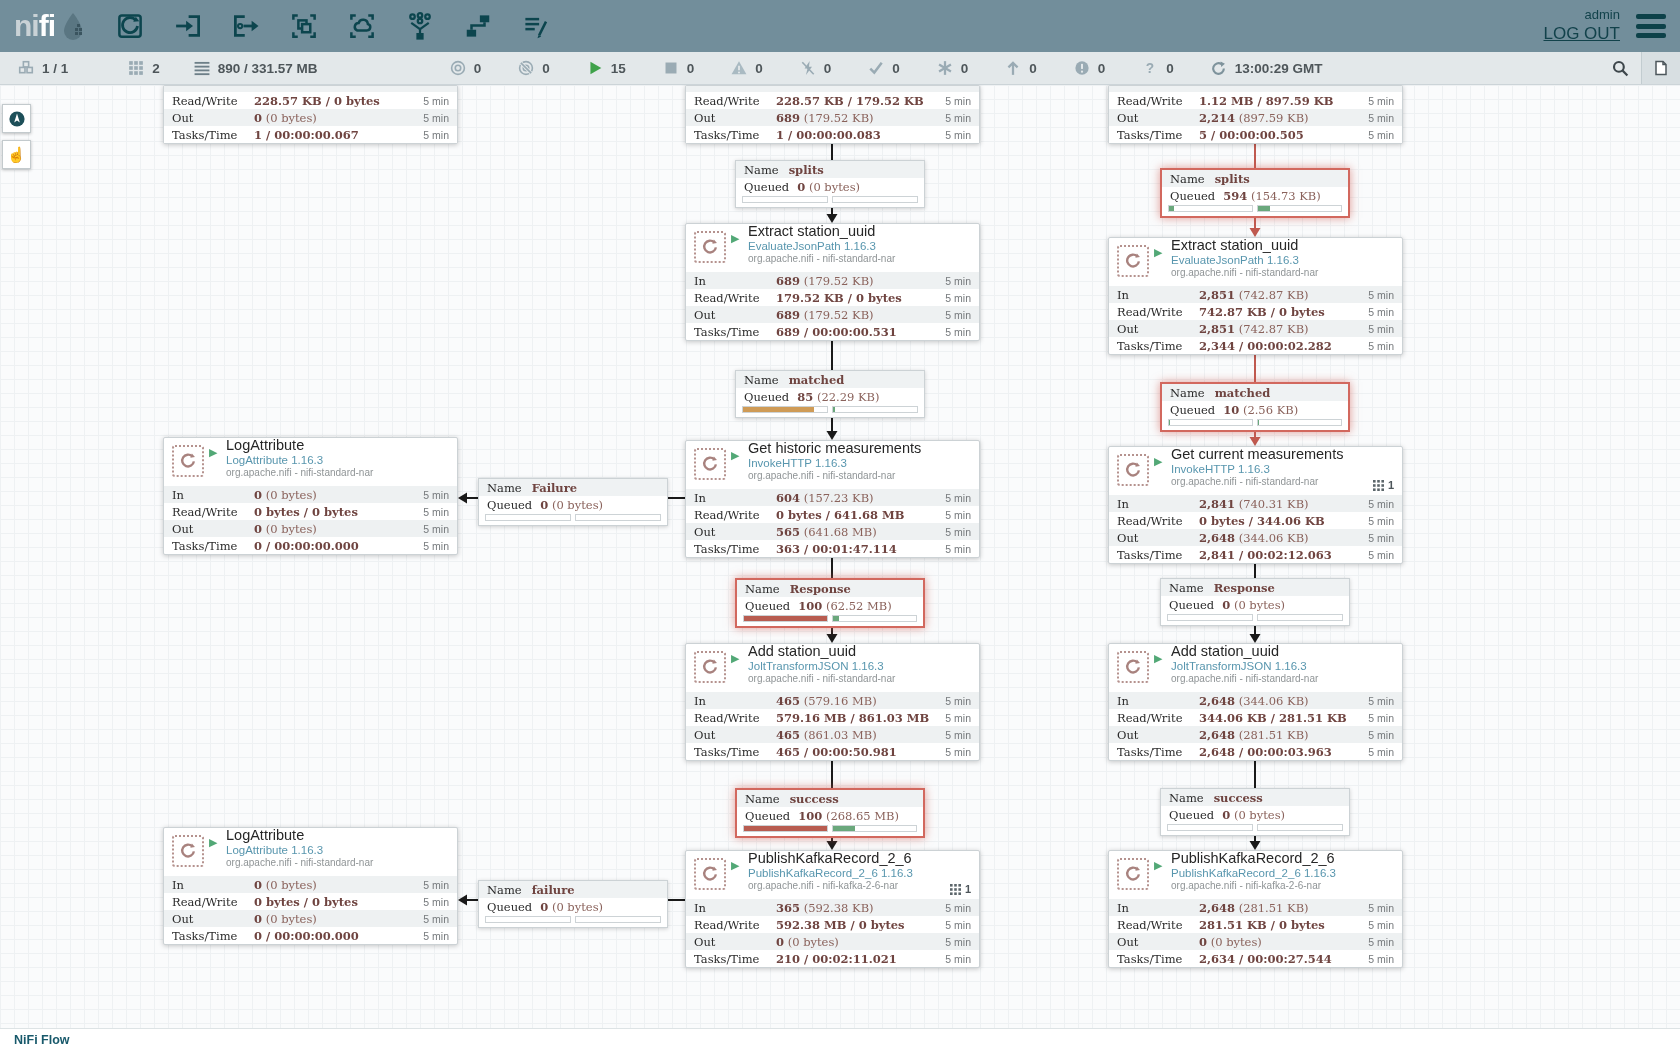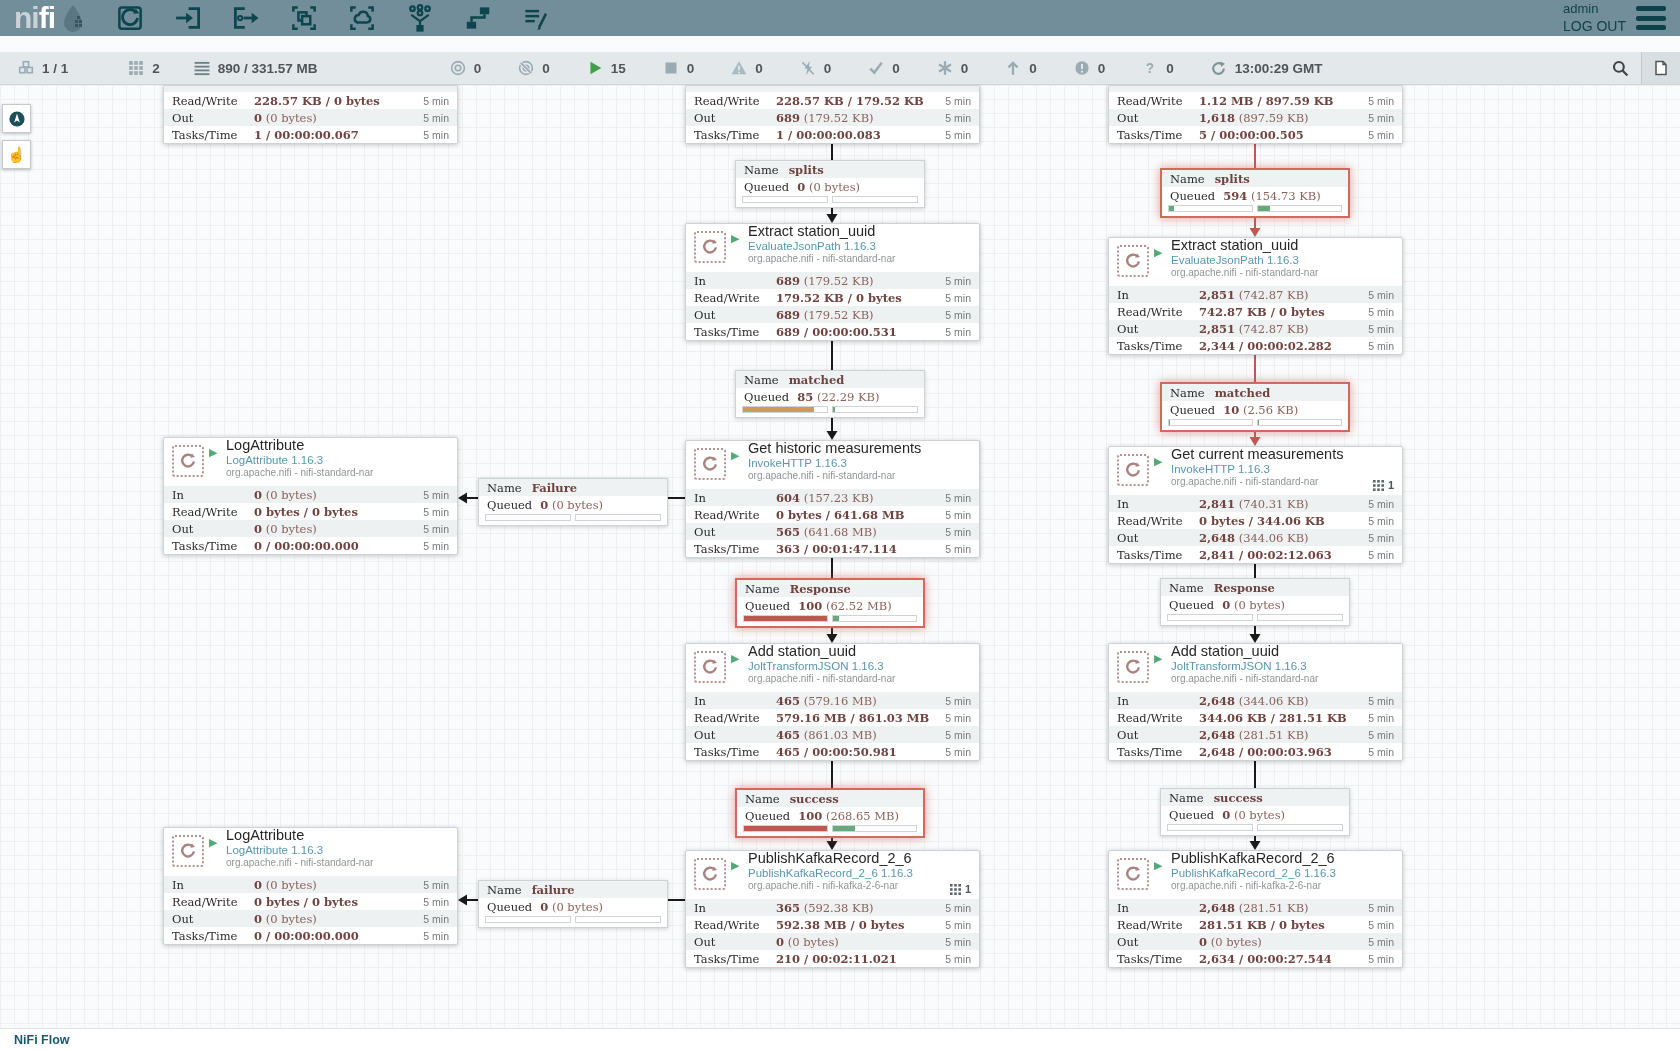--- a/index.html
+++ b/index.html
@@ -1,31 +1,31 @@
 <!DOCTYPE html>
 <html><head>
 <meta charset="utf-8">
 <style>
   html,body{margin:0;padding:0;}
   body{width:1680px;height:1050px;overflow:hidden;position:relative;background:#fafbfc;
        font-family:"Liberation Sans",sans-serif;-webkit-font-smoothing:antialiased;}
   svg{display:block;}
 
   
-  #app-header{position:absolute;top:0;left:0;right:0;height:36px;background:#728e9b;
+  #app-header{position:absolute;top:0;left:0;right:0;height:52px;background:#728e9b;
     display:flex;align-items:center;padding:0 14px;z-index:20;box-sizing:border-box;}
   .logo{display:flex;align-items:center;font-weight:bold;font-size:30px;letter-spacing:-1px;}
   .logo .lg1{color:#c9d2d6;}
   .logo .lg2{color:#ffffff;}
   .logo svg{margin-left:3px;}
   #toolbar{display:flex;align-items:center;gap:26px;margin-left:26px;}
   .tb-btn{width:32px;height:32px;display:flex;align-items:center;justify-content:center;cursor:grab;}
-  .user-area{margin-left:auto;text-align:left;color:#12424b;margin-right:10px;line-height:1.35;}
+  .user-area{margin-left:auto;text-align:right;color:#12424b;margin-right:16px;line-height:1.35;}
   .user-name{font-size:13px;}
-  .logout{font-size:14px;cursor:pointer;}
+  .logout{font-size:17px;text-decoration:underline;cursor:pointer;}
   .menu-btn{width:30px;height:24px;display:flex;flex-direction:column;justify-content:space-between;cursor:pointer;}
   .menu-btn span{height:5px;background:#0d4149;border-radius:2px;}
 
   
   #status-bar{position:absolute;top:52px;left:0;right:0;height:33px;background:#e3e8ea;
     border-bottom:1px solid #ccd4d8;display:flex;align-items:center;padding-left:18px;z-index:20;box-sizing:border-box;}
   #status-items{display:flex;align-items:center;}
   .st-item{display:flex;align-items:center;gap:8px;margin-right:37px;}
   .st-item:nth-child(1){margin-right:60px;text-align:right;}
   .st-item:nth-child(2){margin-right:34px;}
@@ -460,21 +460,21 @@
     <div class="proc partial" style="left: 1108px; top: 85px;">
       <div class="sliver"></div>
       <div class="prows">
         <div class="prow">
           <span class="plabel">Read/Write</span>
           <span class="pvalue"><b>1.12 MB / 897.59 KB</b></span>
           <span class="pperiod">5 min</span>
         </div>
         <div class="prow">
           <span class="plabel">Out</span>
-          <span class="pvalue"><b>1,618</b> (897.59 KB)</span>
+          <span class="pvalue"><b>2,214</b> (897.59 KB)</span>
           <span class="pperiod">5 min</span>
         </div>
         <div class="prow">
           <span class="plabel">Tasks/Time</span>
           <span class="pvalue"><b>5 / 00:00:00.505</b></span>
           <span class="pperiod">5 min</span>
         </div>
       </div>
     </div>
     <div class="proc" style="left: 685px; top: 223px;">

